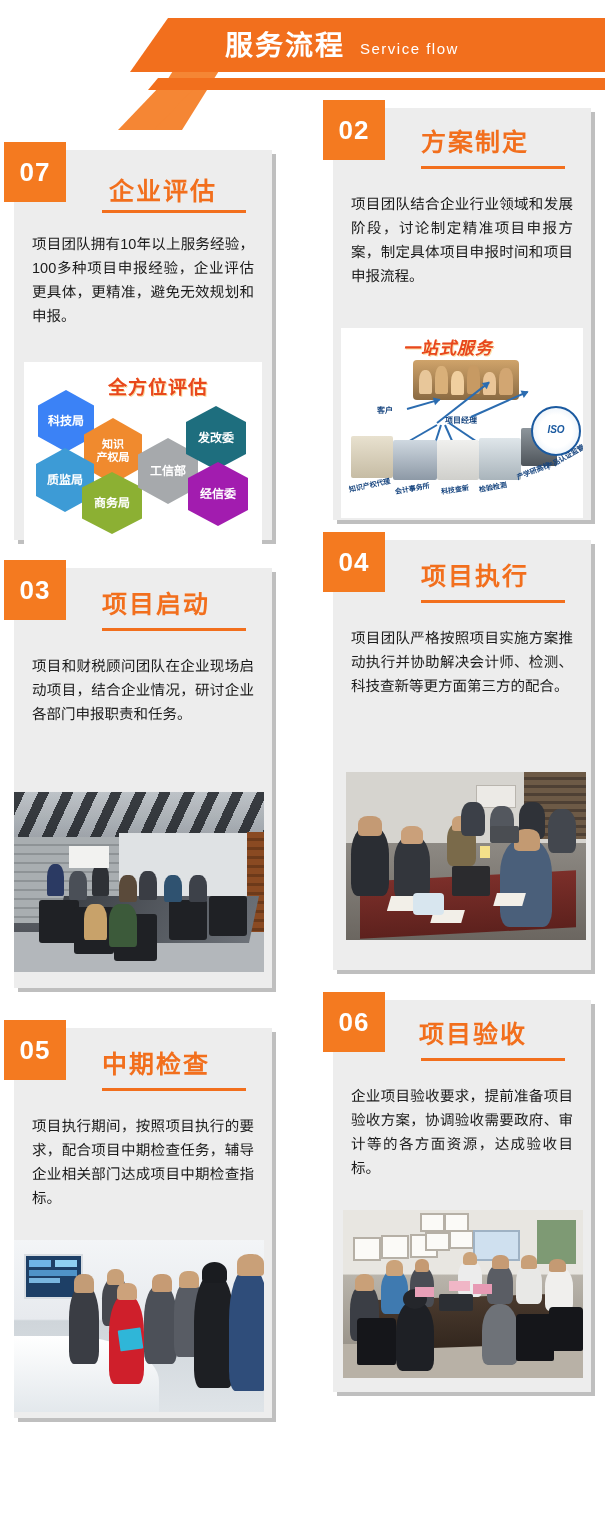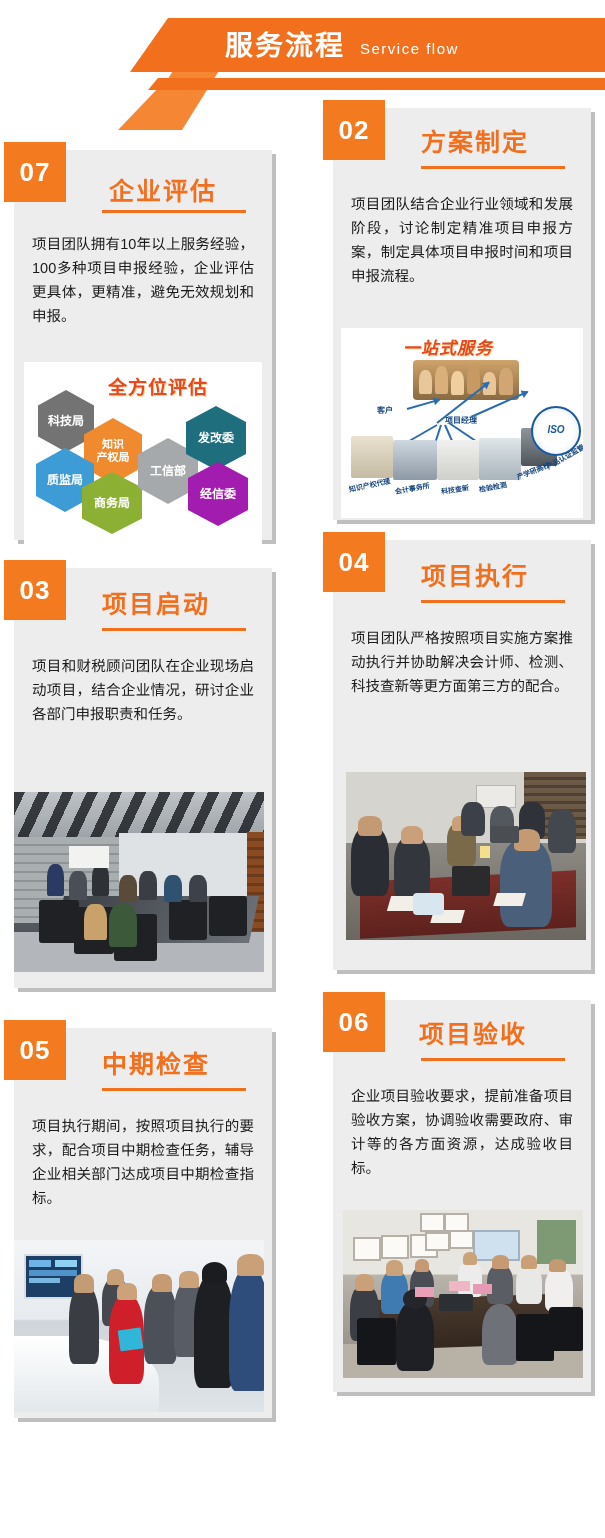--- a/index.html
+++ b/index.html
@@ -193,21 +193,21 @@
 
   <div class="card" style="left:14px;top:150px;width:258px;height:390px;">
     <div class="badge">07</div>
     <div class="c-title" style="left:88px;top:25px;margin-left:7px;">企业评估</div>
     <div class="c-rule" style="left:88px;top:60px;width:144px;"></div>
     <div class="c-body" style="left:18px;top:82px;width:222px;">项目团队拥有10年以上服务经验，100多种项目申报经验，企业评估更具体，更精准，避免无效规划和申报。</div>
 
     <div class="hexwrap" style="left:10px;top:212px;width:238px;height:200px;">
       <div class="hexttl" style="left:84px;top:10px;">全方位评估</div>
 
-      <div class="hex" style="left:14px;top:28px;width:56px;height:62px;background:#737373;font-family:Liberation Serif, serif;">科技局</div>
+      <div class="hex" style="left:14px;top:28px;width:56px;height:62px;background:#3b82f6;font-family:Liberation Serif, serif;">科技局</div>
 
       <div class="hex" style="left:60px;top:56px;width:58px;height:66px;background:#F08A2E;font-size:11px;">知识<br>产权局</div>
 
       <div class="hex" style="left:12px;top:86px;width:58px;height:64px;background:#3D9BD6;">质监局</div>
 
       <div class="hex" style="left:58px;top:110px;width:60px;height:62px;background:#8CB033;">商务局</div>
 
       <div class="hex" style="left:114px;top:76px;width:60px;height:66px;background:#A6A9AC;">工信部</div>
 
       <div class="hex" style="left:162px;top:44px;width:60px;height:64px;background:#1E6E7E;">发改委</div>

